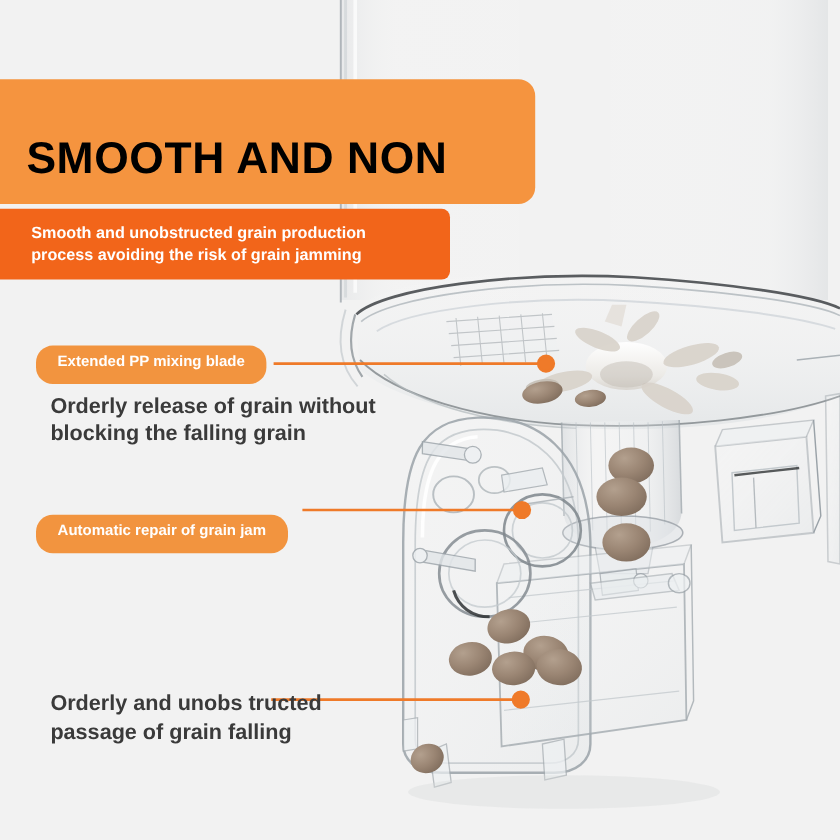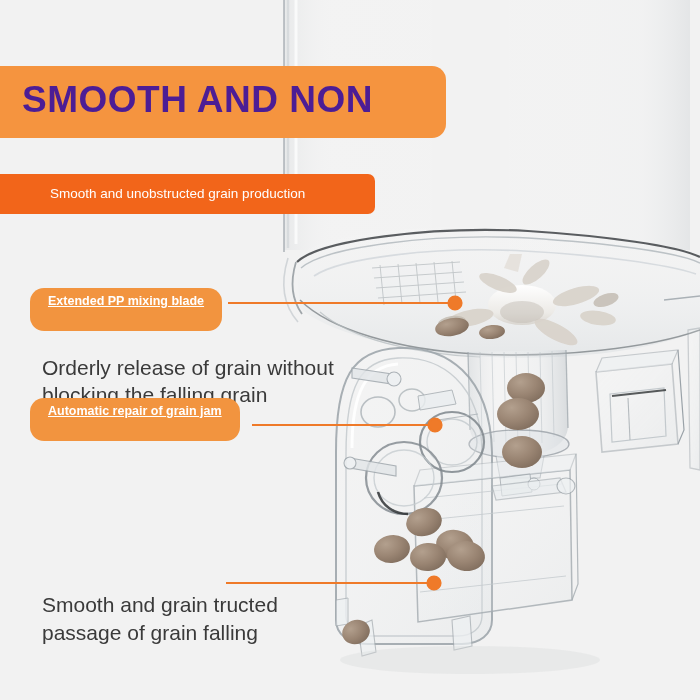--- a/index.html
+++ b/index.html
@@ -29,68 +29,68 @@
     left:-14px;top:66px;
     width:460px;
     padding:14px 20px 18px 36px;
     box-sizing:border-box;
     background:#f5943f;
     border-radius:0 14px 14px 0;
     z-index:5;
   }
   #title-banner .tline{
     display:block;
-    color:#4c1d95;
+    color:#000000;
     font-size:37px;
     font-weight:bold;
     letter-spacing:0.5px;
     line-height:1.07;
     white-space:nowrap;
+    margin-top:32px;
   }
   #sub-banner{
     position:absolute;
     left:0;top:174px;
     width:375px;
     padding:10px 16px 11px 26px;
     box-sizing:border-box;
     background:#f2651a;
     border-radius:0 7px 7px 0;
     z-index:5;
   }
   #sub-banner .sline{
     display:block;
     color:#ffffff;
     font-size:13.5px;
-    font-weight:normal;
+    font-weight:bold;
     line-height:1.42;
     white-space:nowrap;
-    margin-left:24px;
   }
 
   
   .callout{position:absolute;z-index:6;}
   .pill{
     display:inline-block;
     background:#f2943f;
     color:#ffffff;
     font-size:12.5px;
     font-weight:bold;
-    padding:7px 18px 23px 18px;
+    padding:7px 18px 12px 18px;
     border-radius:14px;
     white-space:nowrap;
     line-height:1;
-    text-decoration:underline;
   }
   .desc{
-    margin-top:23px;
+    margin-top:7px;
     color:#3a3a3a;
-    font-size:21px;
+    font-size:18px;
     line-height:1.33;
     white-space:pre-line;
     padding-left:12px;
+    font-weight:bold;
   }
   
   #leads{
     position:absolute;inset:0;
     z-index:4;
     pointer-events:none;
   }
 </style>
 </head>
 <body>
@@ -306,30 +306,31 @@
       <circle cx="434" cy="583" r="6.5"></circle>
     </g>
   </svg>
 
   <div id="title-banner">
     <span class="tline">SMOOTH AND NON</span>
   </div>
 
   <div id="sub-banner">
     <span class="sline">Smooth and unobstructed grain production</span>
+    <span class="sline">process avoiding the risk of grain jamming</span>
   </div>
 
   <div class="callout" style="left:30px;top:288px;">
     <span class="pill">Extended PP mixing blade</span>
     <div class="desc">Orderly release of grain without
 blocking the falling grain</div>
   </div>
 
-  <div class="callout" style="left:30px;top:398px;">
+  <div class="callout" style="left:30px;top:429px;">
     <span class="pill">Automatic repair of grain jam</span>
   </div>
 
   <div class="callout" style="left:30px;top:568px;">
-    <div class="desc">Smooth and grain tructed
+    <div class="desc">Orderly and unobs tructed
 passage of grain falling</div>
   </div>
 
 </div>
 
 </body></html>

